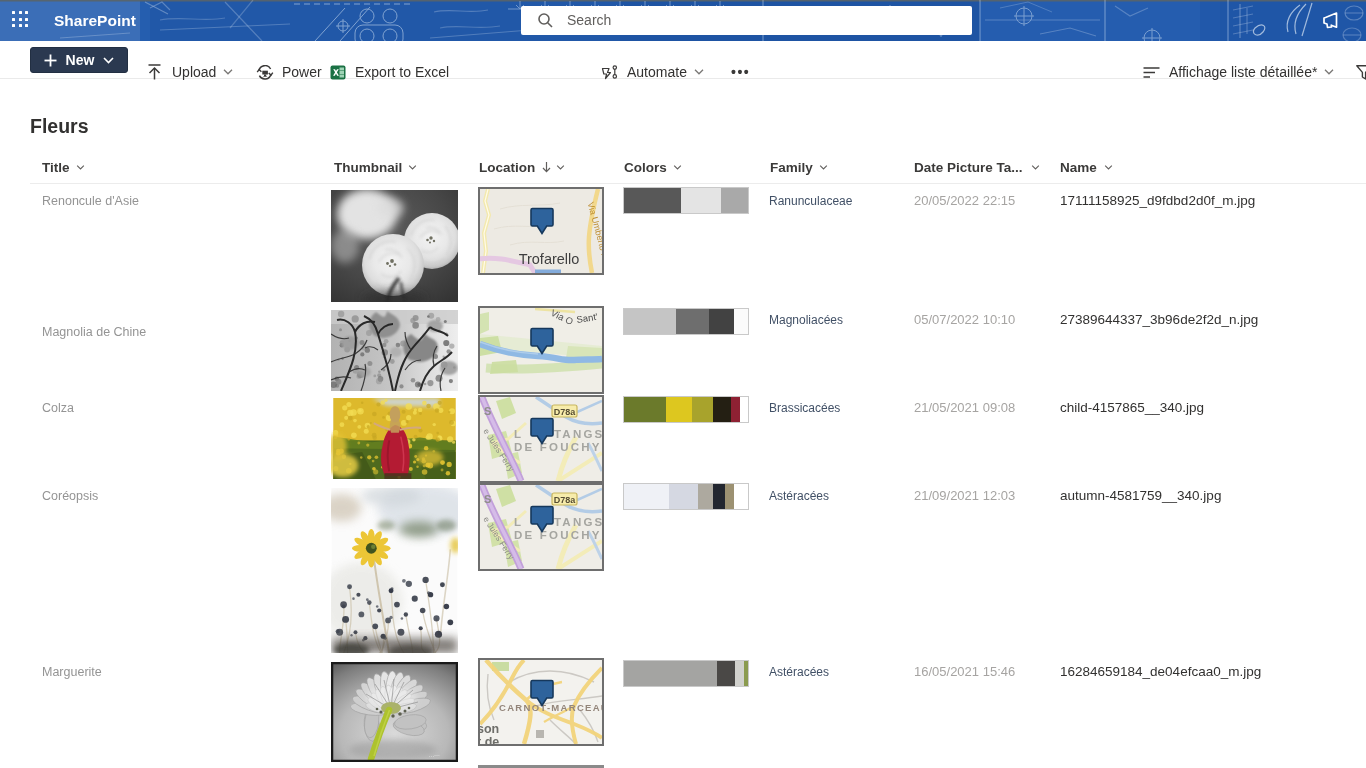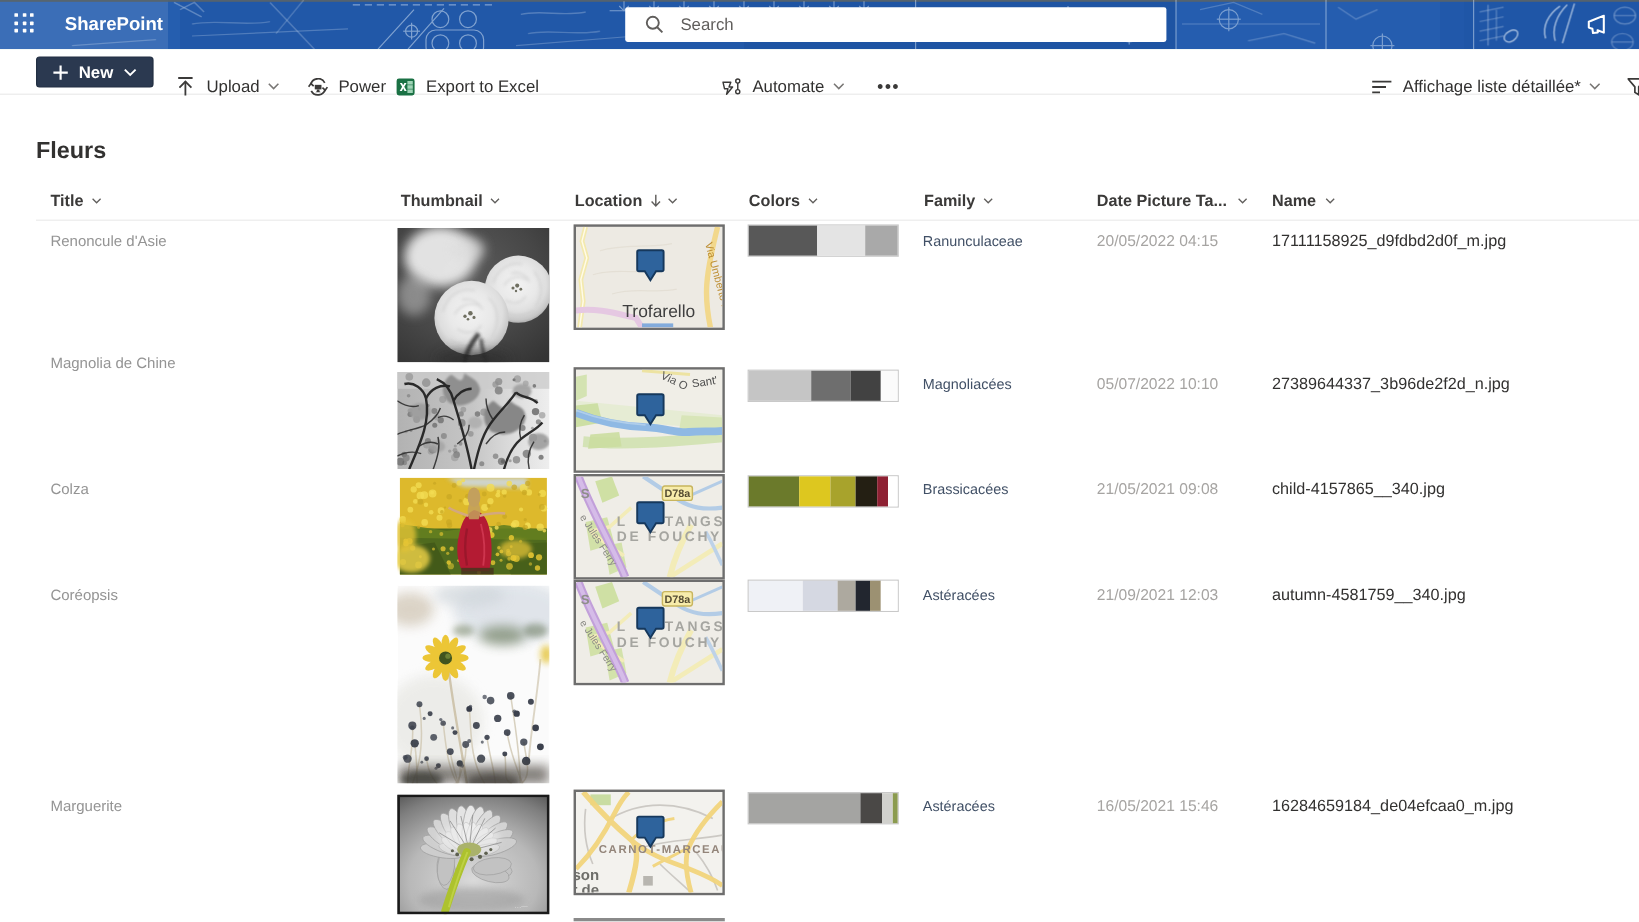--- a/index.html
+++ b/index.html
@@ -256,24 +256,24 @@
         </svg></span>
     <span class="hdr" style="left:1060px">Name <svg width="9" height="5" viewBox="0 0 10 6" style="margin-left:7px">
           <path d="M1 0.8 L5 4.8 L9 0.8" fill="none" stroke="#605e5c" stroke-width="1.3"></path>
         </svg></span>
   </div>
   <div id="hdrline"></div>
   <div id="rows">
 
     <span class="rowtitle" style="left:42px;top:194px">Renoncule d'Asie</span>
     <span class="fam" style="left:769px;top:194px">Ranunculaceae</span>
-    <span class="dt" style="left:914px;top:193px">20/05/2022 04:15</span>
+    <span class="dt" style="left:914px;top:193px">20/05/2022 22:15</span>
     <span class="nm" style="left:1060px;top:193px">17111158925_d9fdbd2d0f_m.jpg</span>
 
-    <span class="rowtitle" style="left:42px;top:296px">Magnolia de Chine</span>
+    <span class="rowtitle" style="left:42px;top:325px">Magnolia de Chine</span>
     <span class="fam" style="left:769px;top:313px">Magnoliacées</span>
     <span class="dt" style="left:914px;top:312px">05/07/2022 10:10</span>
     <span class="nm" style="left:1060px;top:312px">27389644337_3b96de2f2d_n.jpg</span>
 
     <span class="rowtitle" style="left:42px;top:401px">Colza</span>
     <span class="fam" style="left:769px;top:401px">Brassicacées</span>
     <span class="dt" style="left:914px;top:400px">21/05/2021 09:08</span>
     <span class="nm" style="left:1060px;top:400px">child-4157865__340.jpg</span>
 
     <span class="rowtitle" style="left:42px;top:489px">Coréopsis</span>

